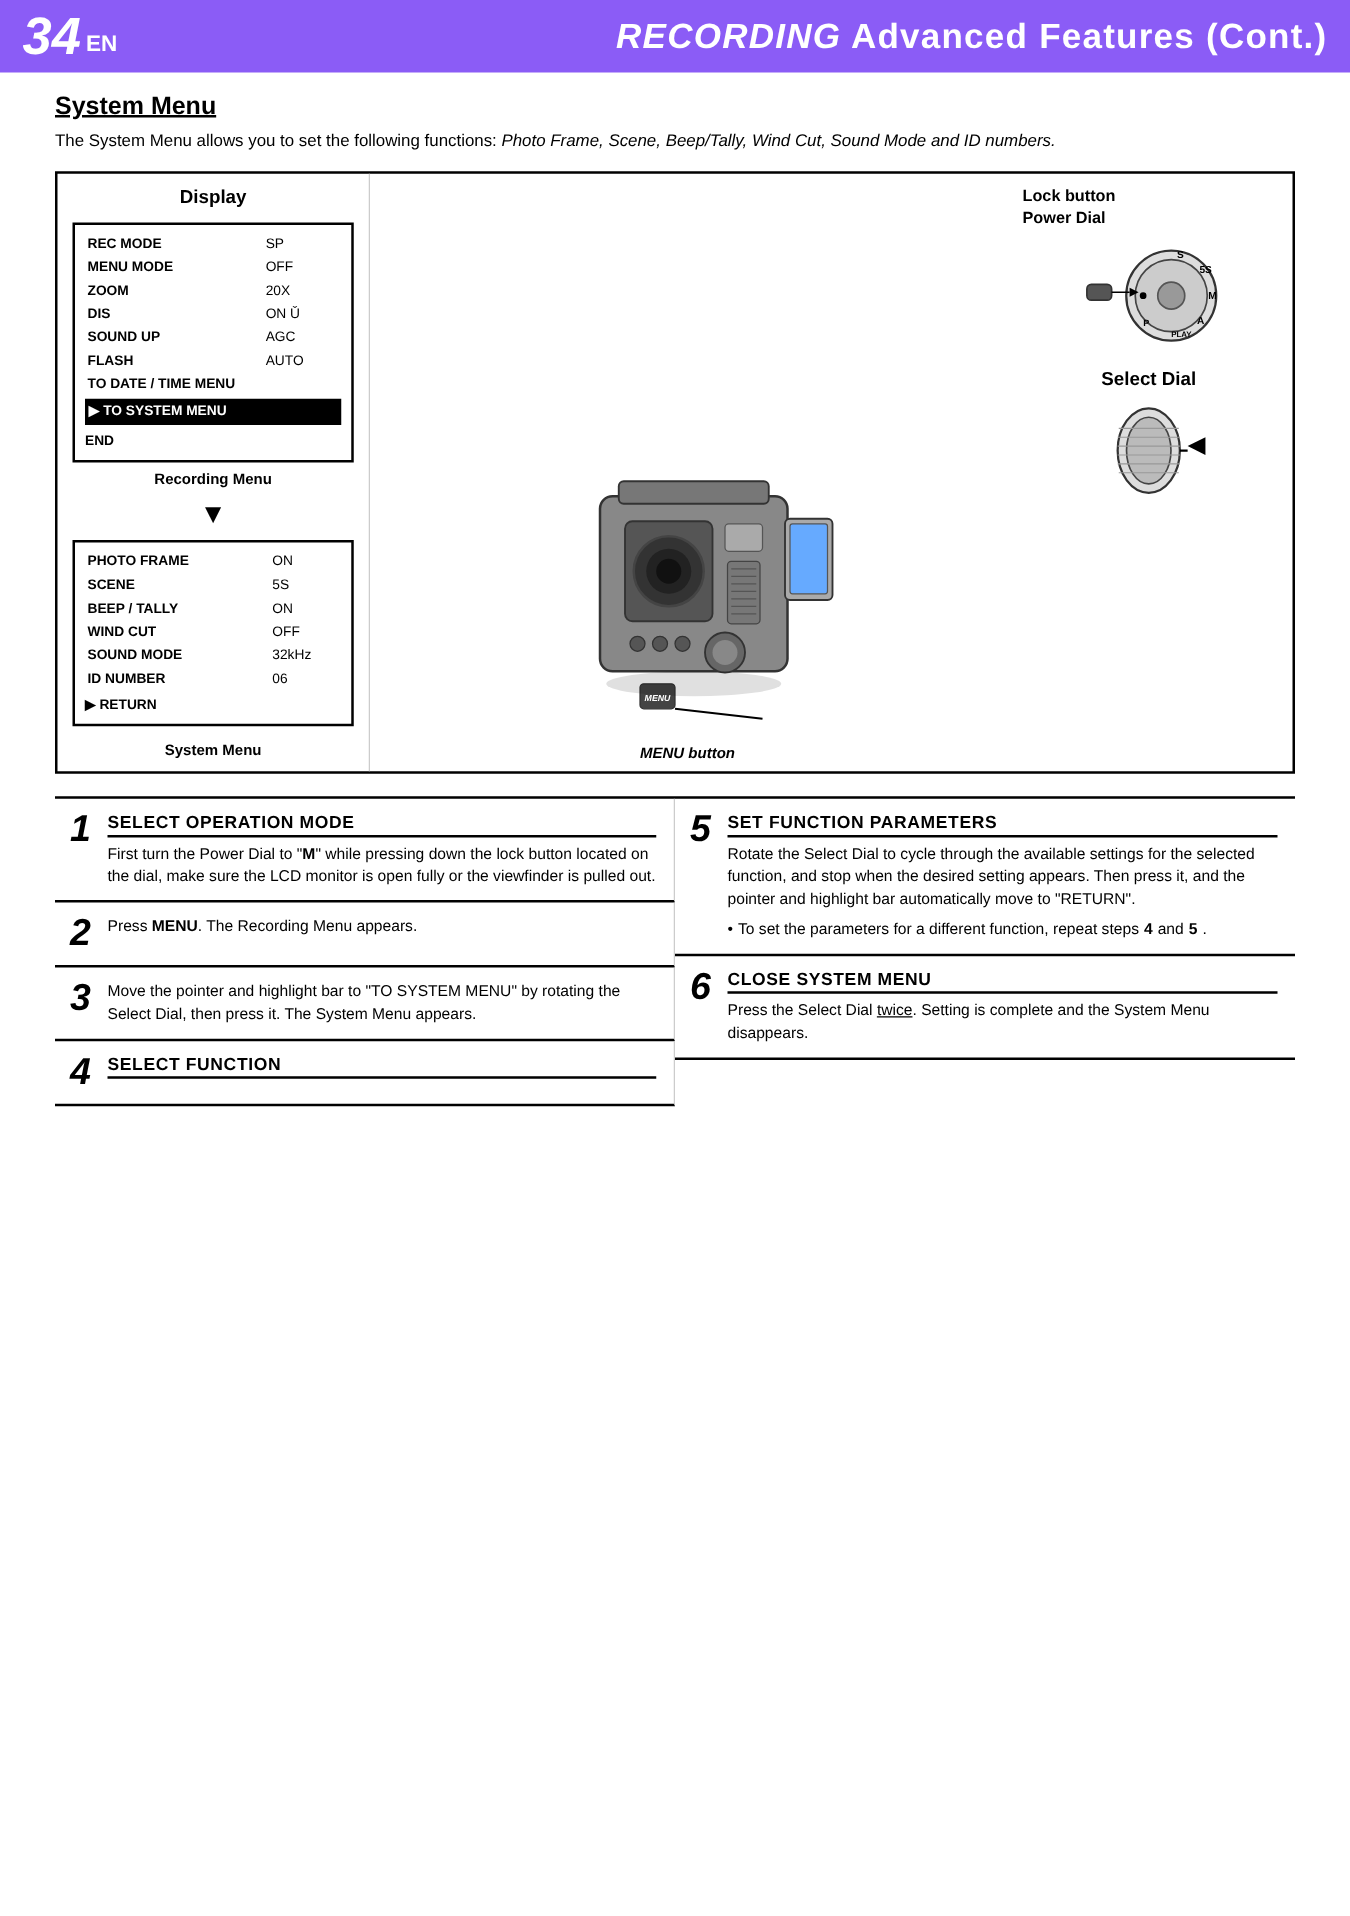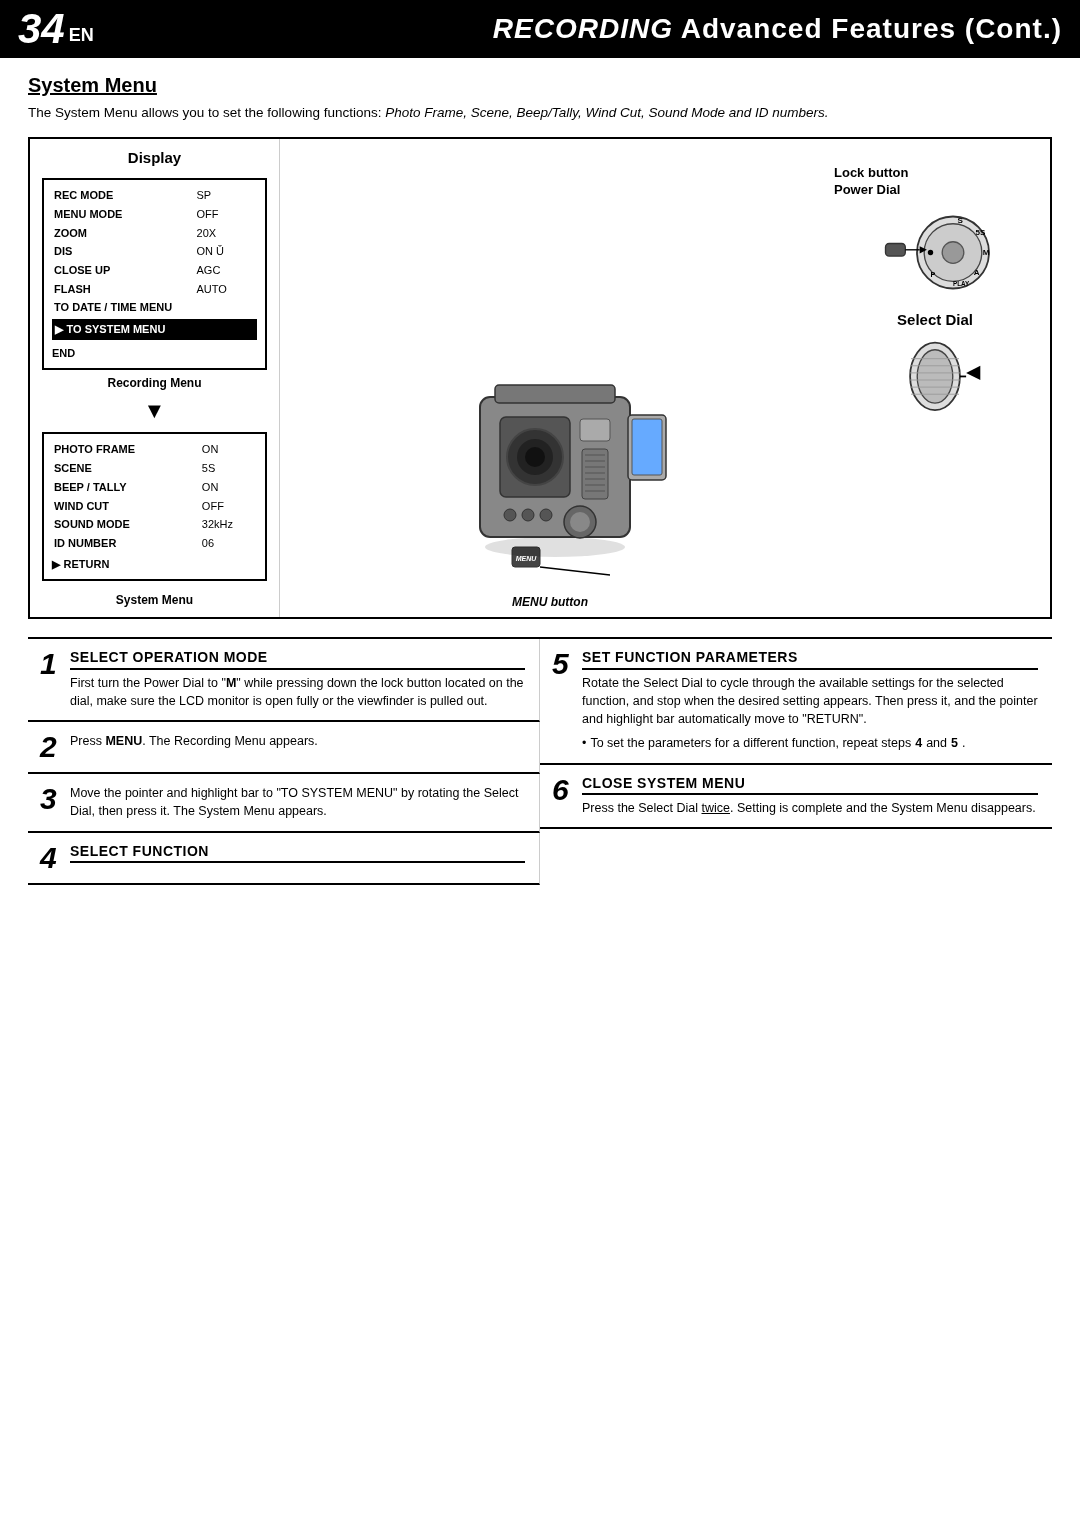--- a/index.html
+++ b/index.html
@@ -7,21 +7,21 @@
       width: 1080px;
       min-height: 1533px;
       background: #fff;
       font-family: Arial, Helvetica, sans-serif;
       font-size: 14px;
       color: #000;
     }
 
     
     .header {
-      background: #000000;
+      background: #8b5cf6;
       display: flex;
       align-items: center;
       padding: 6px 18px;
       height: 58px;
     }
     .header-page-num {
       color: #fff;
       font-size: 42px;
       font-weight: bold;
       font-style: italic;
@@ -42,21 +42,21 @@
       font-weight: bold;
       letter-spacing: 1px;
     }
     .header-title span {
       font-style: normal;
       font-weight: bold;
     }
 
     
     .page-content {
-      padding: 16px 28px;
+      padding: 16px 44px;
     }
 
     
     .section-title {
       font-size: 20px;
       font-weight: bold;
       text-decoration: underline;
       margin-bottom: 6px;
     }
 
@@ -336,21 +336,21 @@
               </tr>
           <tr>
                 <td>ZOOM</td>
                 <td>20X</td>
               </tr>
           <tr>
                 <td>DIS</td>
                 <td>ON Ǔ</td>
               </tr>
           <tr>
-                <td>CLOSE UP</td>
+                <td>SOUND UP</td>
                 <td>AGC</td>
               </tr>
           <tr>
                 <td>FLASH</td>
                 <td>AUTO</td>
               </tr>
           <tr>
                 <td colspan="2">TO DATE / TIME MENU</td>
               </tr>
         </tbody>
@@ -438,21 +438,21 @@
 
         <ellipse cx="135" cy="200" rx="70" ry="10" fill="rgba(0,0,0,0.12)"></ellipse>
       </svg>
 
       <div class="menu-button-label">MENU button</div>
     </div>
 
     <div class="diagram-right">
 
       <div class="dial-section">
-        <div style="display:flex; flex-direction:column; align-items:flex-start; gap:2px; margin-bottom:2px;margin-top:16px;">
+        <div style="display:flex; flex-direction:column; align-items:flex-start; gap:2px; margin-bottom:2px;">
           <span style="font-size:13px; font-weight:bold;">Lock button</span>
           <span style="font-size:13px; font-weight:bold;">Power Dial</span>
         </div>
 
         <svg class="power-dial-svg" viewBox="0 0 130 100">
 
           <circle cx="85" cy="55" r="40" fill="#ddd" stroke="#333" stroke-width="2"></circle>
           <circle cx="85" cy="55" r="32" fill="#ccc" stroke="#444" stroke-width="1.5"></circle>
 
           <text x="90" y="22" font-size="9" font-weight="bold" fill="#000">S</text>

